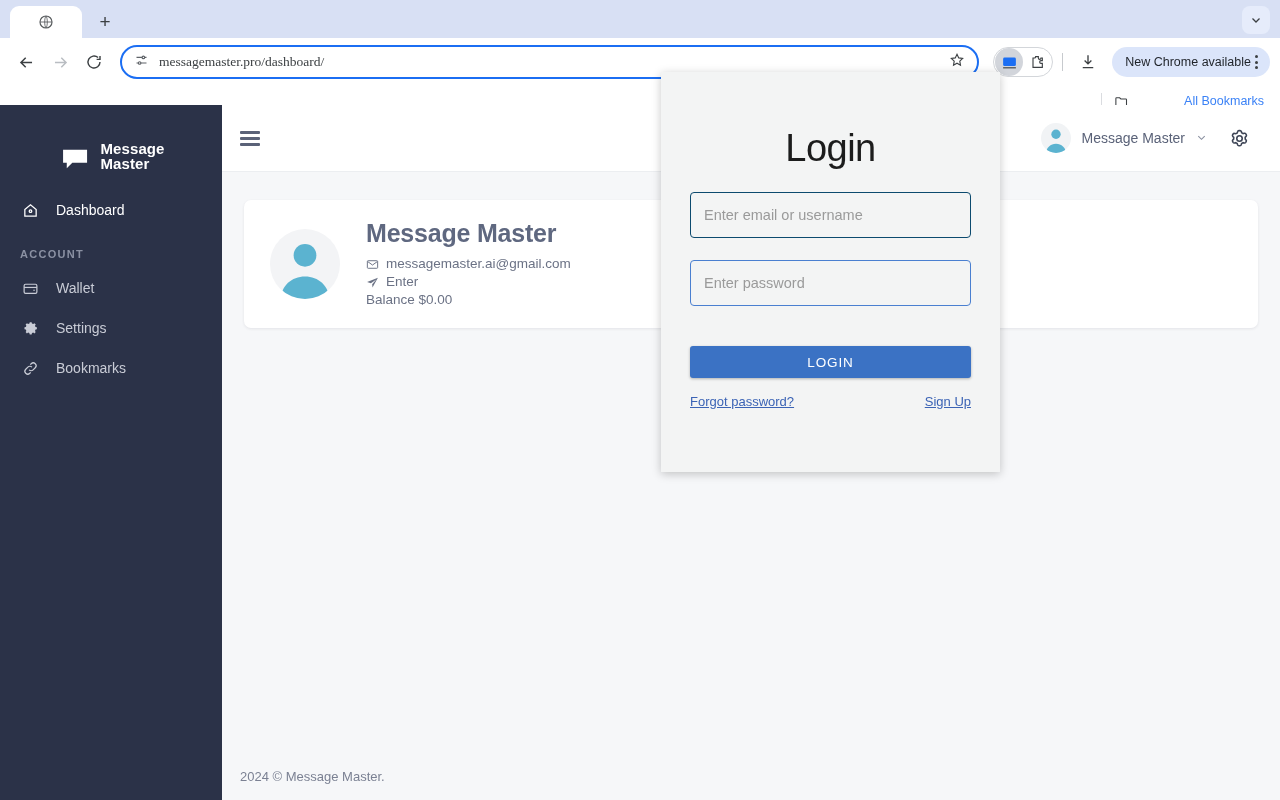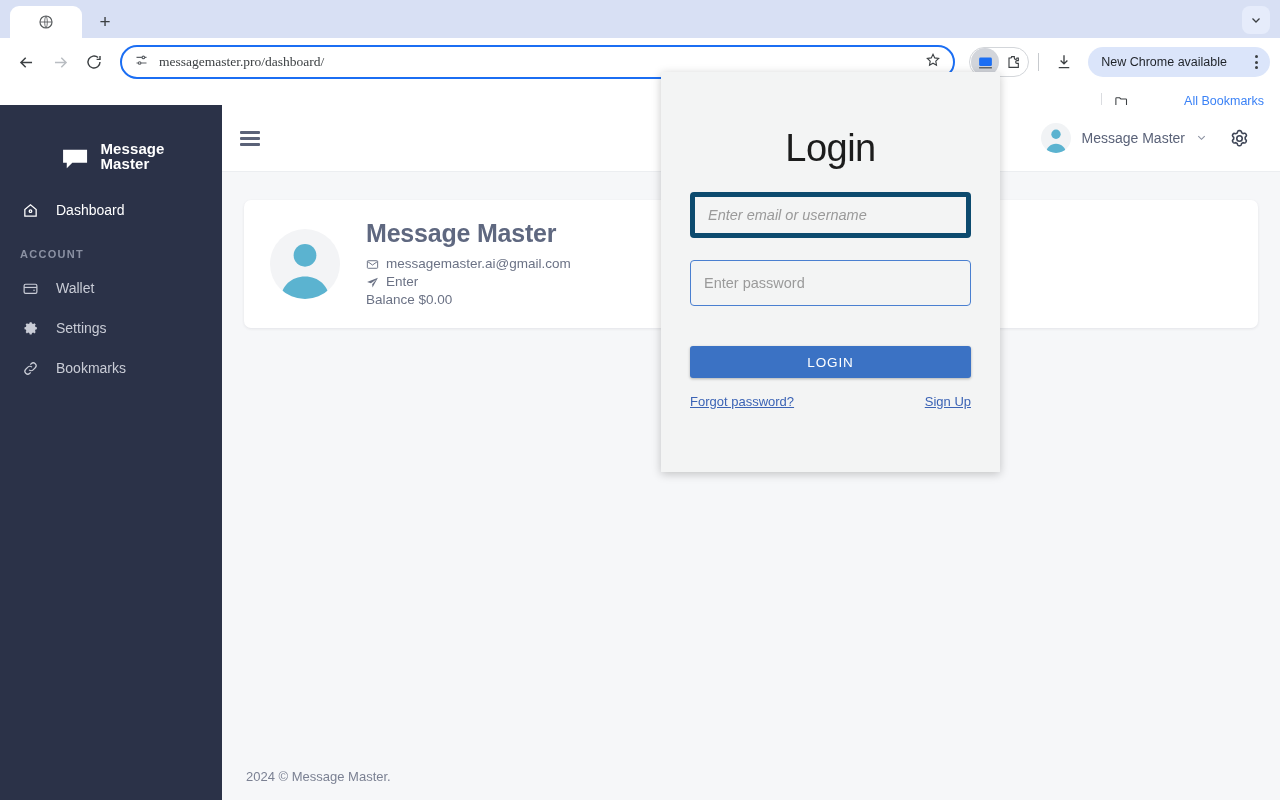--- a/index.html
+++ b/index.html
@@ -65,21 +65,21 @@
     padding: 0 1px; margin-left: 4px;
   }
   .pillbtn {
     width: 28px; height: 28px; border-radius: 50%;
     display: flex; align-items: center; justify-content: center;
     color: #3c4043;
   }
   .pillbtn.active { background: #d2d5db; }
   .vsep { width: 1px; height: 18px; background: #c7cace; margin: 0 7px; }
   .update-pill {
-    display: flex; align-items: center; gap: 24px;
+    display: flex; align-items: center; gap: 0;
     background: #dbe5fa; border-radius: 15px;
     height: 30px; padding: 0 8px 0 13px; margin-left: 6px;
   }
   .update-text { font-size: 12.5px; color: #1f2329; white-space: nowrap; }
   .kebab { display: flex; flex-direction: column; gap: 2.5px; align-items: center; padding: 0 4px; }
   .kebab i { width: 3px; height: 3px; border-radius: 50%; background: #3c4043; display: block; }
 
   .bookmarkbar {
     height: 31px; background: #ffffff;
     display: flex; align-items: center; justify-content: flex-end;
@@ -159,41 +159,41 @@
   .p-row {
     display: flex; align-items: center; gap: 7px;
     font-size: 13.5px; color: #6b7285; line-height: 1.32;
   }
   .p-row .ico { width: 13px; display: flex; flex: none; color: #6b7285; }
   .p-balance { font-size: 13.5px; color: #6b7285; line-height: 1.32; }
 
   .footer {
     position: absolute; bottom: 0; left: 0; width: 1058px;
     height: 48px; display: flex; align-items: center;
-    padding-left: 24px; font-size: 13px; color: #7b8193;
+    padding-left: 18px; font-size: 13px; color: #7b8193;
   }
 
   
   .modal {
     position: absolute; left: 661px; top: 72px;
     width: 339px; height: 400px;
     background: #f3f4f4;
     box-shadow: 0 2px 9px rgba(0,0,0,.22);
     z-index: 50; padding: 0 29px;
   }
   .modal-title {
     text-align: center; font-size: 38px; color: #1c1c1c;
     font-weight: normal; padding-top: 55px; letter-spacing: -.5px;
   }
   .field {
     height: 46px; margin-top: 22px; border-radius: 4px;
     background: #f3f4f4; display: flex; align-items: center;
     padding: 0 13px; font-size: 14.5px; color: #9a9a9a;
   }
-  .field.plain { border: 5px solid #0c4a6e; font-style: italic; }
+  .field.plain { border: 1px solid #0c4a6e; }
   .field.focused { border: 1px solid #4a7fd0; }
   .login-btn {
     margin-top: 40px; height: 32px; border-radius: 3px;
     background: #3b72c4; color: #ffffff;
     display: flex; align-items: center; justify-content: center;
     font-size: 13.5px; letter-spacing: .9px;
     box-shadow: 0 1px 3px rgba(0,0,0,.28);
   }
   .modal-links {
     display: flex; justify-content: space-between;

